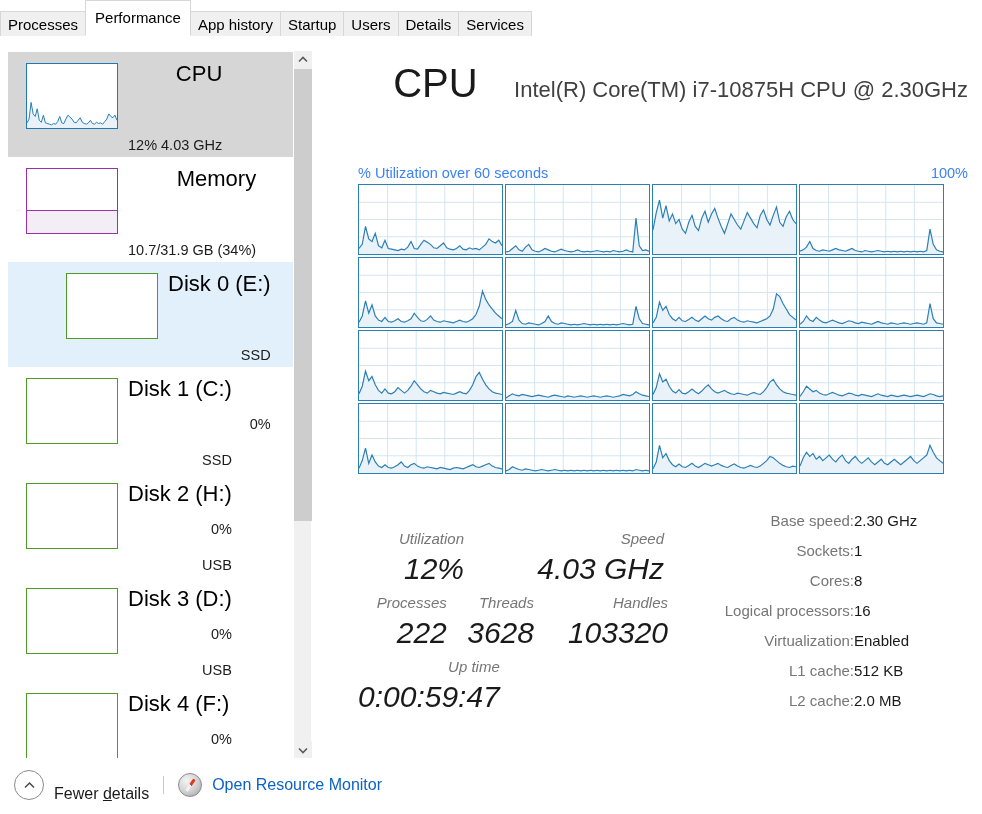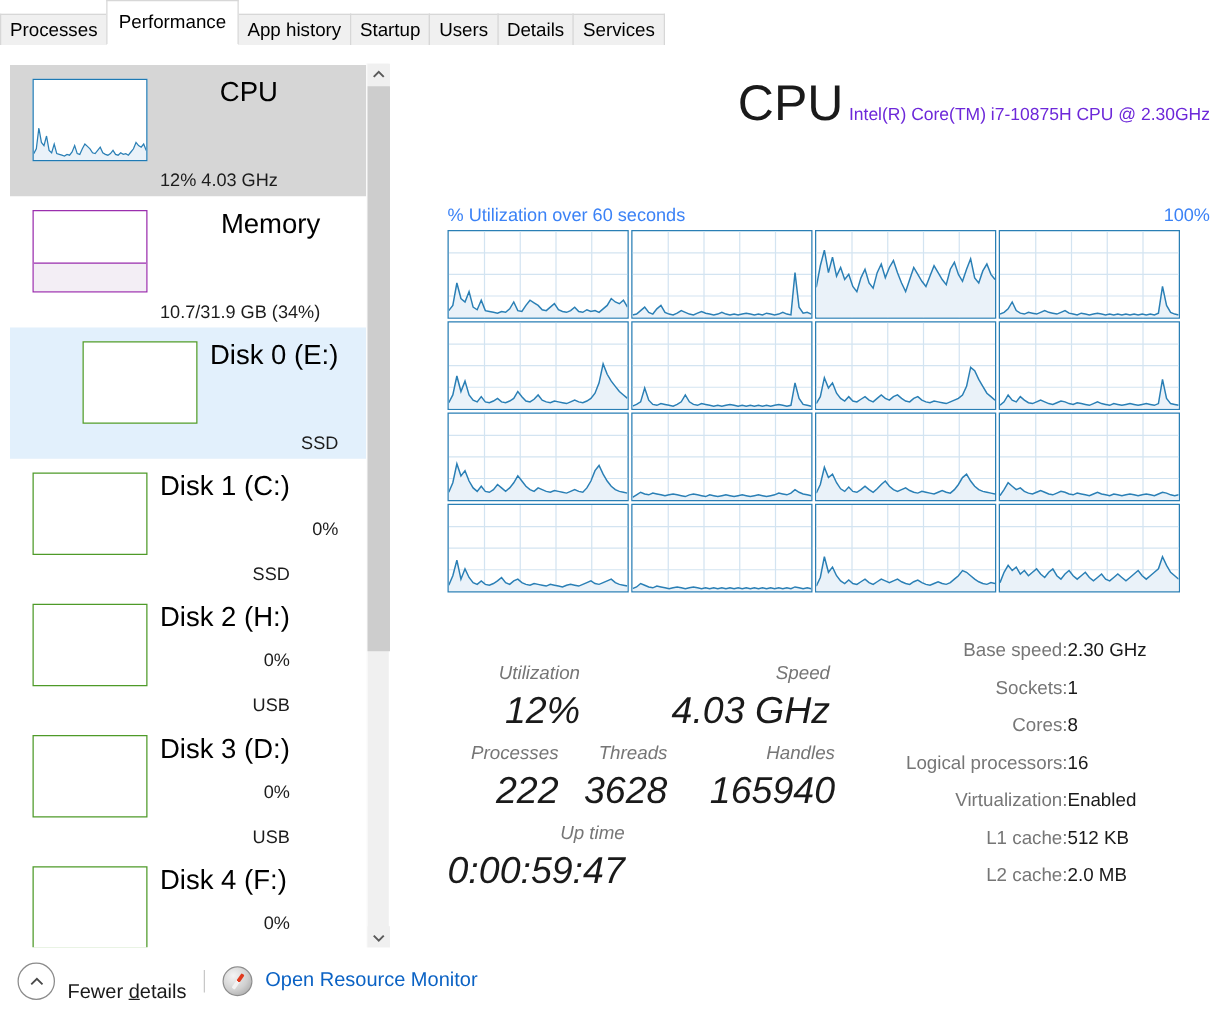--- a/index.html
+++ b/index.html
@@ -166,23 +166,24 @@
     width: 610px; height: 52px;
   }
   #cpu-word {
     font-size: 40px;
     line-height: 44px;
     color: #1a1a1a;
     display: inline-block;
     vertical-align: baseline;
   }
   #cpu-model {
-    font-size: 14px;
-    color: #6d28d9;
+    font-size: 22px;
+    color: #404040;
     display: inline-block;
+    margin-left: 32px;
     vertical-align: baseline;
   }
   #graph-caption {
     position: absolute;
     left: 28px; top: 129px;
     width: 610px;
     display: flex;
     justify-content: space-between;
     font-size: 14.5px;
     color: #3b82f6;
@@ -647,21 +648,21 @@
           <div class="stat-block" id="sl-proc">
             <div class="stat-label">Processes</div>
             <div class="stat-value">222</div>
           </div>
           <div class="stat-block" id="sl-thread">
             <div class="stat-label">Threads</div>
             <div class="stat-value">3628</div>
           </div>
           <div class="stat-block" id="sl-handle">
             <div class="stat-label">Handles</div>
-            <div class="stat-value">165940</div>
+            <div class="stat-value">103320</div>
           </div>
         </div>
         <div class="stat-row">
           <div class="stat-block" id="sl-uptime">
             <div class="stat-label">Up time</div>
             <div class="stat-value">0:00:59:47</div>
           </div>
         </div>
       </div>
 

